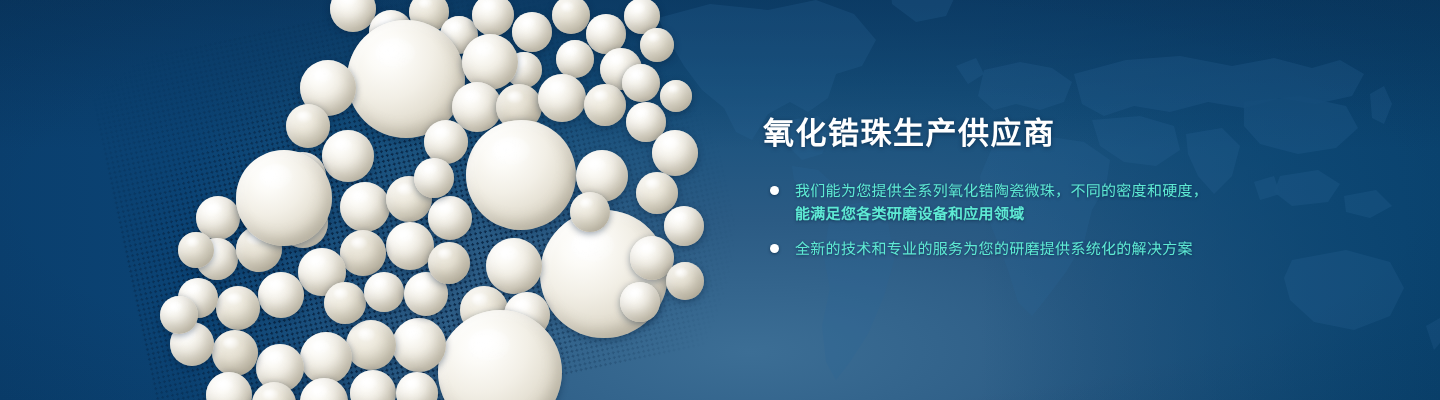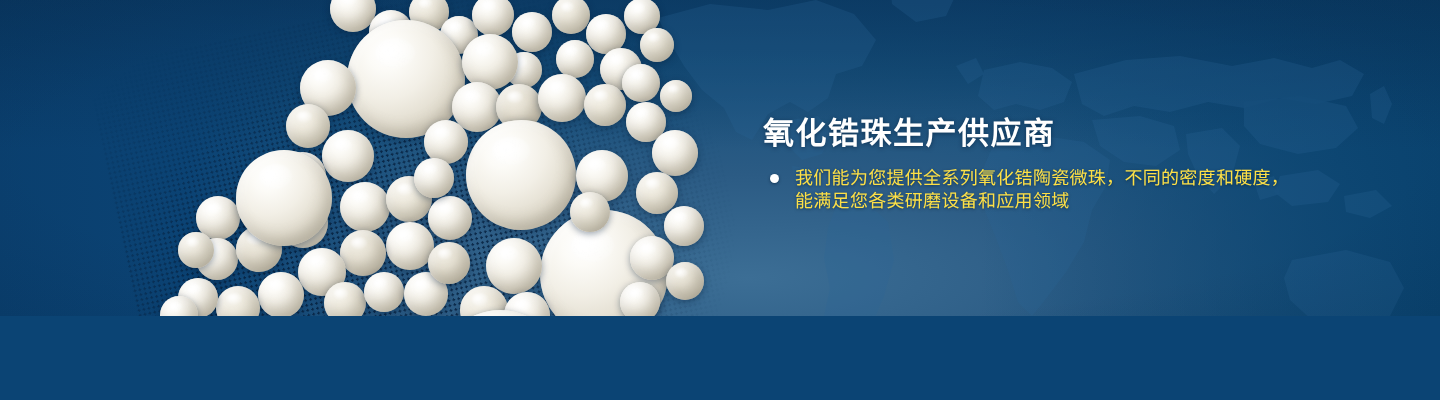--- a/index.html
+++ b/index.html
@@ -5,21 +5,21 @@
 <style>
   html,body{margin:0;padding:0;}
   body{
     width:1440px;height:400px;overflow:hidden;
     font-family:"Liberation Sans","DejaVu Sans",sans-serif;
     background:#0b4474;
   }
 
   .banner{
     position:relative;
-    width:1440px;height:316px;
+    width:1440px;height:400px;
     overflow:hidden;
     background:#0b4474;
   }
 
   
   .bg-base{
     position:absolute;inset:0;
     background:
       radial-gradient(115% 150% at 52% 88%, #3c6e95 0%, #2b5b84 22%, #16507c 45%, #0c4374 68%, #0a3a66 100%);
   }
@@ -118,37 +118,38 @@
   .bullets{
     position:absolute;
     left:2px;top:167px;
     margin:0;padding:0;
     list-style:none;
   }
   .bullet{
     position:relative;
     padding-left:30px;
     margin-bottom:6px;
-    font-size:18px;
+    font-size:15px;
     line-height:23px;
-    color:#fde047;
+    color:#5eead4;
     letter-spacing:.3px;
     text-shadow:0 1px 3px rgba(2,24,48,.55);
+    margin-top:12px;
   }
   .bullet:last-child{margin-bottom:0;}
   .bullet .dot{
     position:absolute;
     left:5px;top:7px;
     width:9px;height:9px;
     border-radius:50%;
     background:#ffffff;
     box-shadow:0 1px 3px rgba(2,24,48,.5);
   }
   .bullet .line{display:block;white-space:nowrap;}
-  .bullet .line2{display:block;white-space:nowrap;}
+  .bullet .line2{display:block;white-space:nowrap;font-weight:bold;}
 </style>
 </head>
 <body>
 
 <div class="banner">
 
   <div class="bg-base"></div>
   <div class="bg-left-dark"></div>
   <div class="bg-right-dark"></div>
   <div class="bg-top-dark"></div>
@@ -285,16 +286,20 @@
 
   <div class="content">
     <h1 class="headline">氧化锆珠生产供应商</h1>
 
     <ul class="bullets">
       <li class="bullet">
         <span class="dot"></span>
         <span class="line">我们能为您提供全系列氧化锆陶瓷微珠，不同的密度和硬度，</span>
         <span class="line2">能满足您各类研磨设备和应用领域</span>
       </li>
+      <li class="bullet">
+        <span class="dot"></span>
+        <span class="line">全新的技术和专业的服务为您的研磨提供系统化的解决方案</span>
+      </li>
     </ul>
   </div>
 
 </div>
 
 </body></html>

